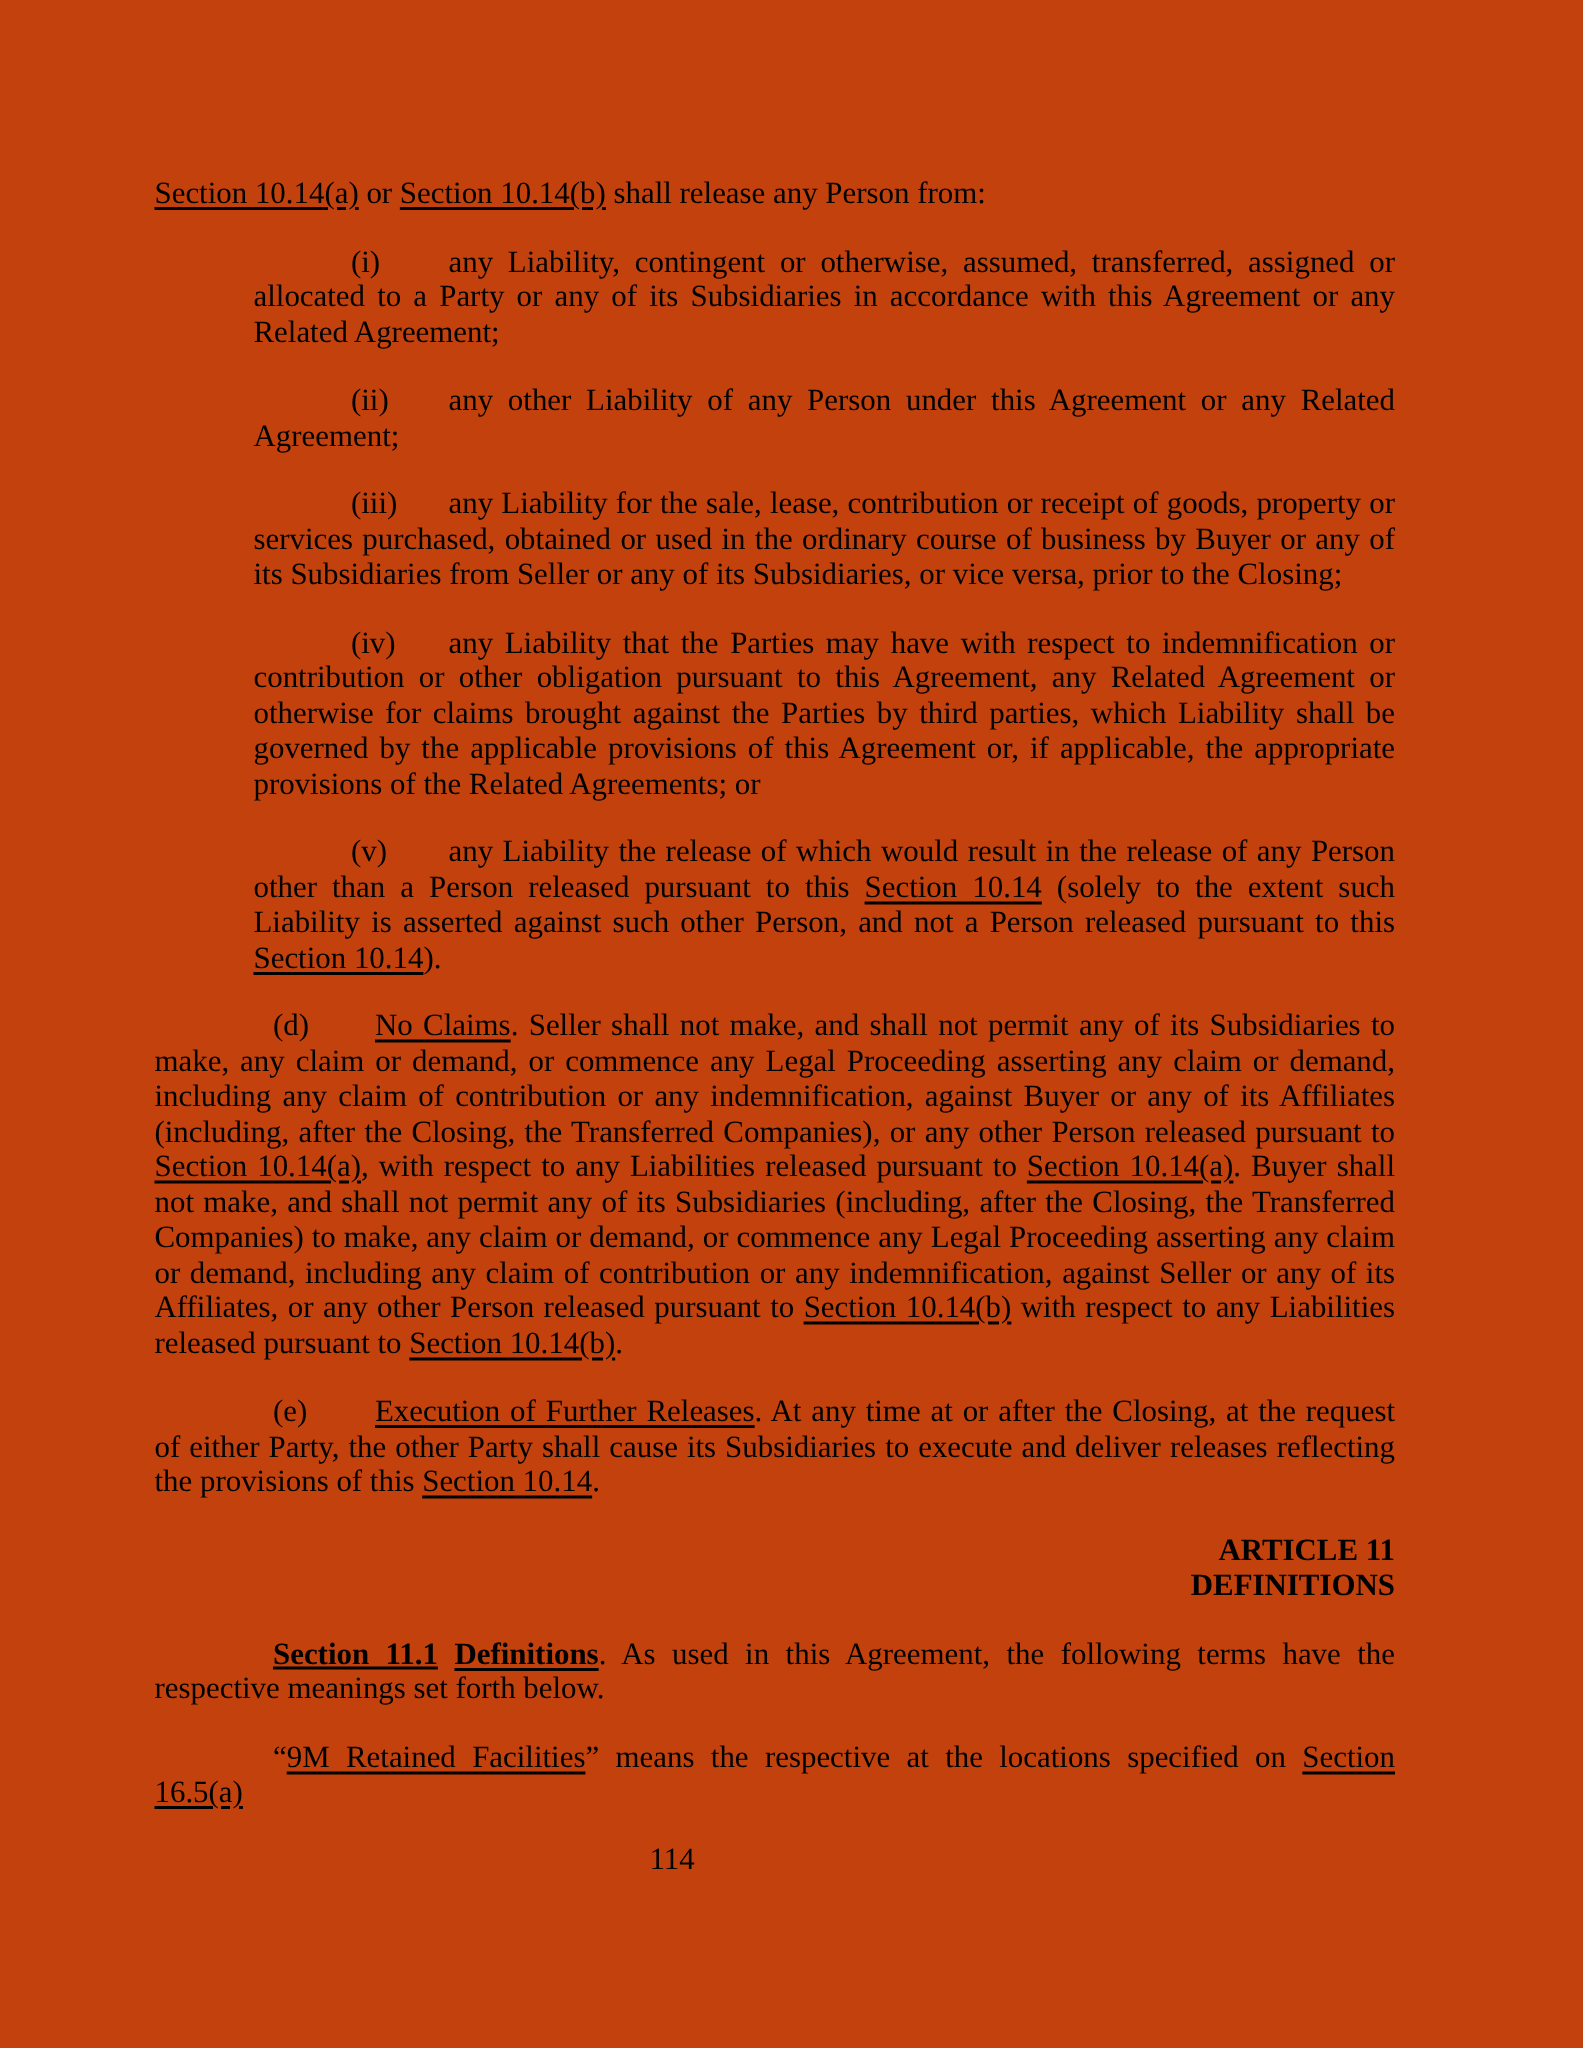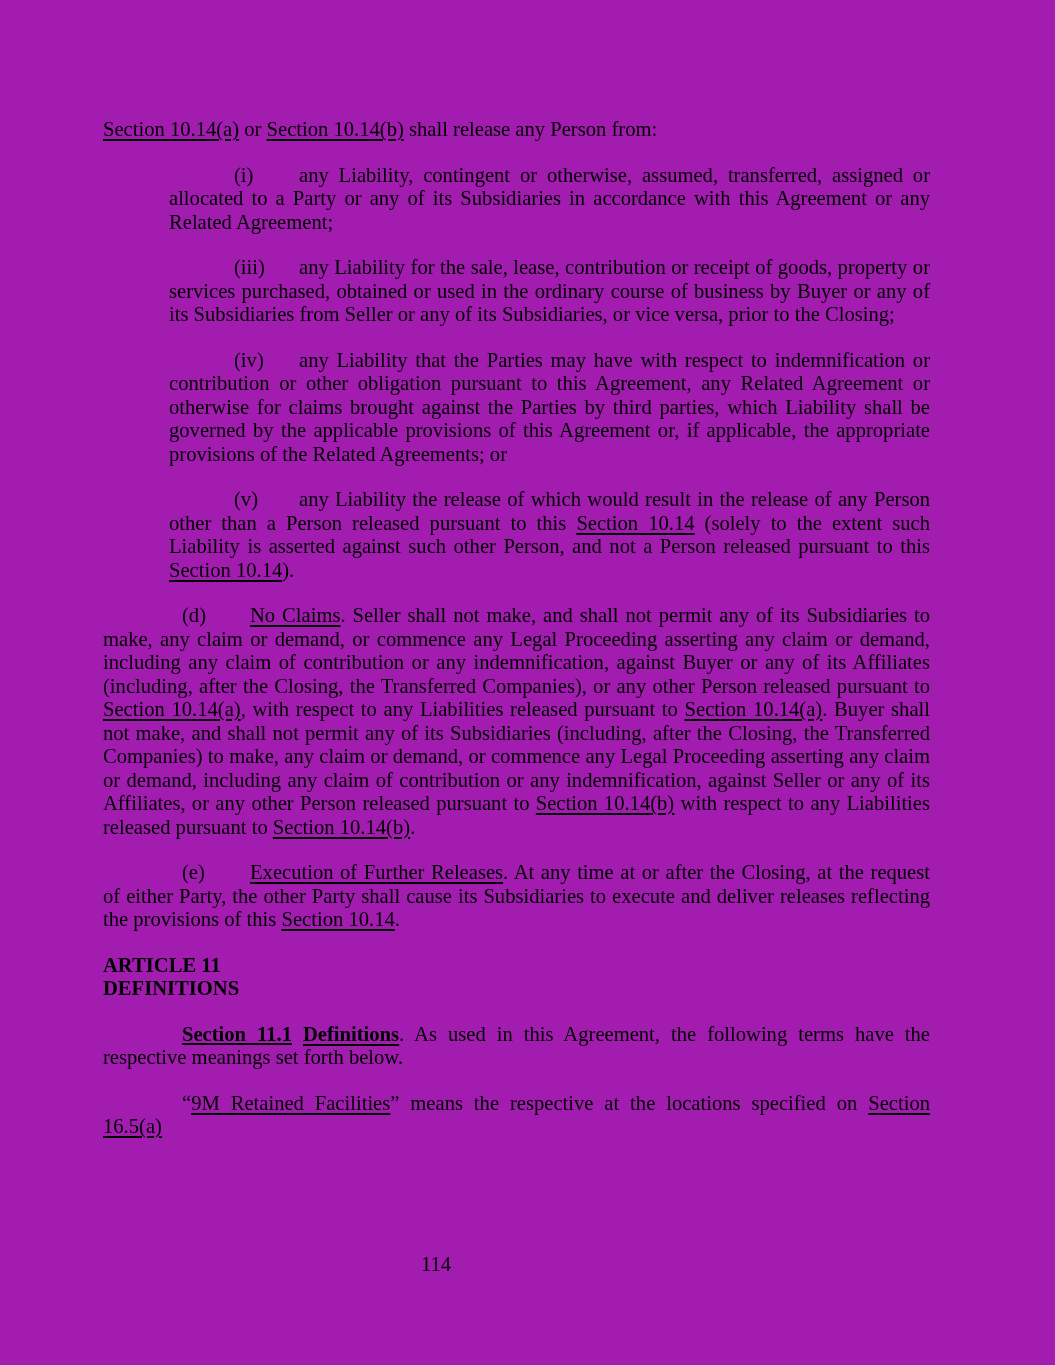--- a/index.html
+++ b/index.html
@@ -9,60 +9,60 @@
     color: #000000;
     font-family: "Liberation Serif", "DejaVu Serif", serif;
     font-size: 20.6px;
     line-height: 23.5px;
     overflow: hidden;
   }
   .page {
     position: relative;
     width: 1055px;
     height: 1365px;
-    background: #a21caf;
+    background: #c2410c;
     padding: 118px 125px 0 103px;
   }
   .para { text-align: justify; margin: 22px 0 0 0; }
   .doc-body .para:first-child { margin-top: 0; }
 
   
   .numbered { margin-left: 66px; text-indent: 65px; }
   .marker-num { display: inline-block; width: 65px; text-indent: 0; }
 
   
   .lettered { text-indent: 79px; }
   .marker-let { display: inline-block; width: 68px; text-indent: 0; }
 
   .definition { text-indent: 79px; }
   .cont { text-align-last: justify; }        
 
-  .heading { text-align: left; font-weight: bold; text-indent: 0; }
+  .heading { text-align: right; font-weight: bold; text-indent: 0; }
   .heading-line { display: block; }
 
   .u { text-decoration: underline; text-underline-offset: 3px; }
   .b { font-weight: bold; text-decoration: underline; }
   .tab { display: inline-block; width: 11px; }
 
   .footer {
     position: absolute;
-    left: 0;
+    left: 12px;
     top: 1229px;
     width: 872px;
     text-align: center;
-    margin-top: 24px;
   }
 </style>
 </head>
 <body>
 
 <div class="page">
   <div class="doc-body">
       <p class="para intro"><span class="u">Section 10.14(a)</span><span class=""> or </span><span class="u">Section 10.14(b)</span><span class=""> shall release any Person from:</span></p>
       <p class="para numbered"><span class="marker-num">(i)</span><span class="">any Liability, contingent or otherwise, assumed, transferred, assigned or allocated to a Party or any of its Subsidiaries in accordance with this Agreement or any Related Agreement;</span></p>
+      <p class="para numbered"><span class="marker-num">(ii)</span><span class="">any other Liability of any Person under this Agreement or any Related Agreement;</span></p>
       <p class="para numbered"><span class="marker-num">(iii)</span><span class="">any Liability for the sale, lease, contribution or receipt of goods, property or services purchased, obtained or used in the ordinary course of business by Buyer or any of its Subsidiaries from Seller or any of its Subsidiaries, or vice versa, prior to the Closing;</span></p>
       <p class="para numbered"><span class="marker-num">(iv)</span><span class="">any Liability that the Parties may have with respect to indemnification or contribution or other obligation pursuant to this Agreement, any Related Agreement or otherwise for claims brought against the Parties by third parties, which Liability shall be governed by the applicable provisions of this Agreement or, if applicable, the appropriate provisions of the Related Agreements; or</span></p>
       <p class="para numbered"><span class="marker-num">(v)</span><span class="">any Liability the release of which would result in the release of any Person other than a Person released pursuant to this </span><span class="u">Section 10.14</span><span class=""> (solely to the extent such Liability is asserted against such other Person, and not a Person released pursuant to this </span><span class="u">Section 10.14</span><span class="">).</span></p>
       <p class="para lettered"><span class="marker-let">(d)</span><span class="u">No Claims</span><span class="">. Seller shall not make, and shall not permit any of its Subsidiaries to make, any claim or demand, or commence any Legal Proceeding asserting any claim or demand, including any claim of contribution or any indemnification, against Buyer or any of its Affiliates (including, after the Closing, the Transferred Companies), or any other Person released pursuant to </span><span class="u">Section 10.14(a)</span><span class="">, with respect to any Liabilities released pursuant to </span><span class="u">Section 10.14(a)</span><span class="">. Buyer shall not make, and shall not permit any of its Subsidiaries (including, after the Closing, the Transferred Companies) to make, any claim or demand, or commence any Legal Proceeding asserting any claim or demand, including any claim of contribution or any indemnification, against Seller or any of its Affiliates, or any other Person released pursuant to </span><span class="u">Section 10.14(b)</span><span class=""> with respect to any Liabilities released pursuant to </span><span class="u">Section 10.14(b)</span><span class="">.</span></p>
       <p class="para lettered"><span class="marker-let">(e)</span><span class="u">Execution of Further Releases</span><span class="">. At any time at or after the Closing, at the request of either Party, the other Party shall cause its Subsidiaries to execute and deliver releases reflecting the provisions of this </span><span class="u">Section 10.14</span><span class="">.</span></p>
       <p class="para heading">
         <span class="heading-line">ARTICLE 11</span>
         <span class="heading-line">DEFINITIONS</span>
       </p>
       <p class="para lettered"><span class="b">Section 11.1</span><span class="tab"></span><span class="u b">Definitions</span><span class="">. As used in this Agreement, the following terms have the respective meanings set forth below.</span></p>

